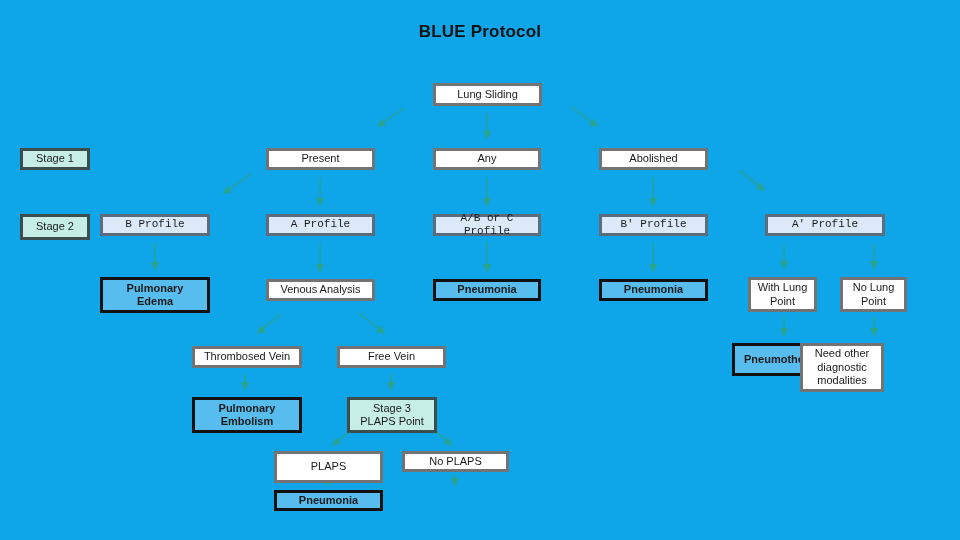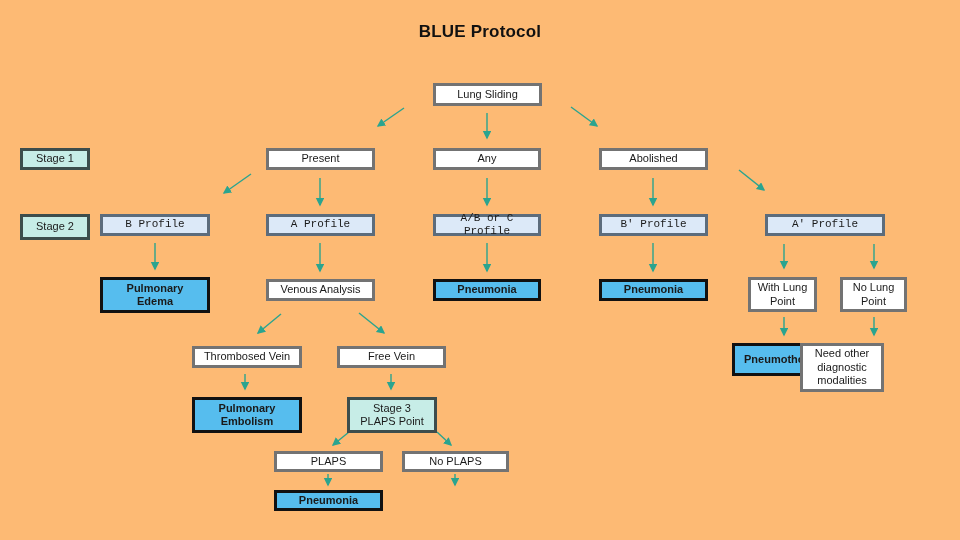--- a/index.html
+++ b/index.html
@@ -4,21 +4,21 @@
 <style>
   :root{
     --arrow:#2aa48f;
     --stage-fill:#c7ede7;
     --profile-fill:#dce9f8;
     --dx-fill:#56bdee;
     --ink:#1a1a1a;
   }
   html,body{margin:0;padding:0;background:#ffffff;}
   .canvas{
-    position:relative;width:960px;height:540px;background:#fdba74;overflow:hidden;
+    position:relative;width:960px;height:540px;background:#0ea5e9;overflow:hidden;
     font-family:"Liberation Sans", sans-serif;color:var(--ink);
   }
   .title{
     position:absolute;left:0;top:22px;width:960px;text-align:center;
     font-size:17px;font-weight:bold;color:#111;letter-spacing:.2px;
   }
   .box{
     position:absolute;display:flex;align-items:center;justify-content:center;
     text-align:center;box-sizing:border-box;font-size:11px;line-height:1.22;
     white-space:pre-line;background:#fff;border:3px solid #737373;
@@ -97,18 +97,18 @@
   <div class="box blue" style="left:732px;top:343px;width:101px;height:33px">Pneumothorax</div>
   <div class="box" style="left:800px;top:343px;width:84px;height:49px">Need other
 diagnostic
 modalities</div>
 
   <div class="box blue" style="left:192px;top:397px;width:110px;height:36px">Pulmonary
 Embolism</div>
   <div class="box teal" style="left:347px;top:397px;width:90px;height:36px">Stage 3
 PLAPS Point</div>
 
-  <div class="box" style="left:274px;top:451px;width:109px;height:21px">PLAPS</div>
+  <div class="box" style="left:274px;top:451px;width:109px;height:32px">PLAPS</div>
   <div class="box" style="left:402px;top:451px;width:107px;height:21px">No PLAPS</div>
 
   <div class="box blue" style="left:274px;top:490px;width:109px;height:21px">Pneumonia</div>
 
 </div>
 
 </body></html>

